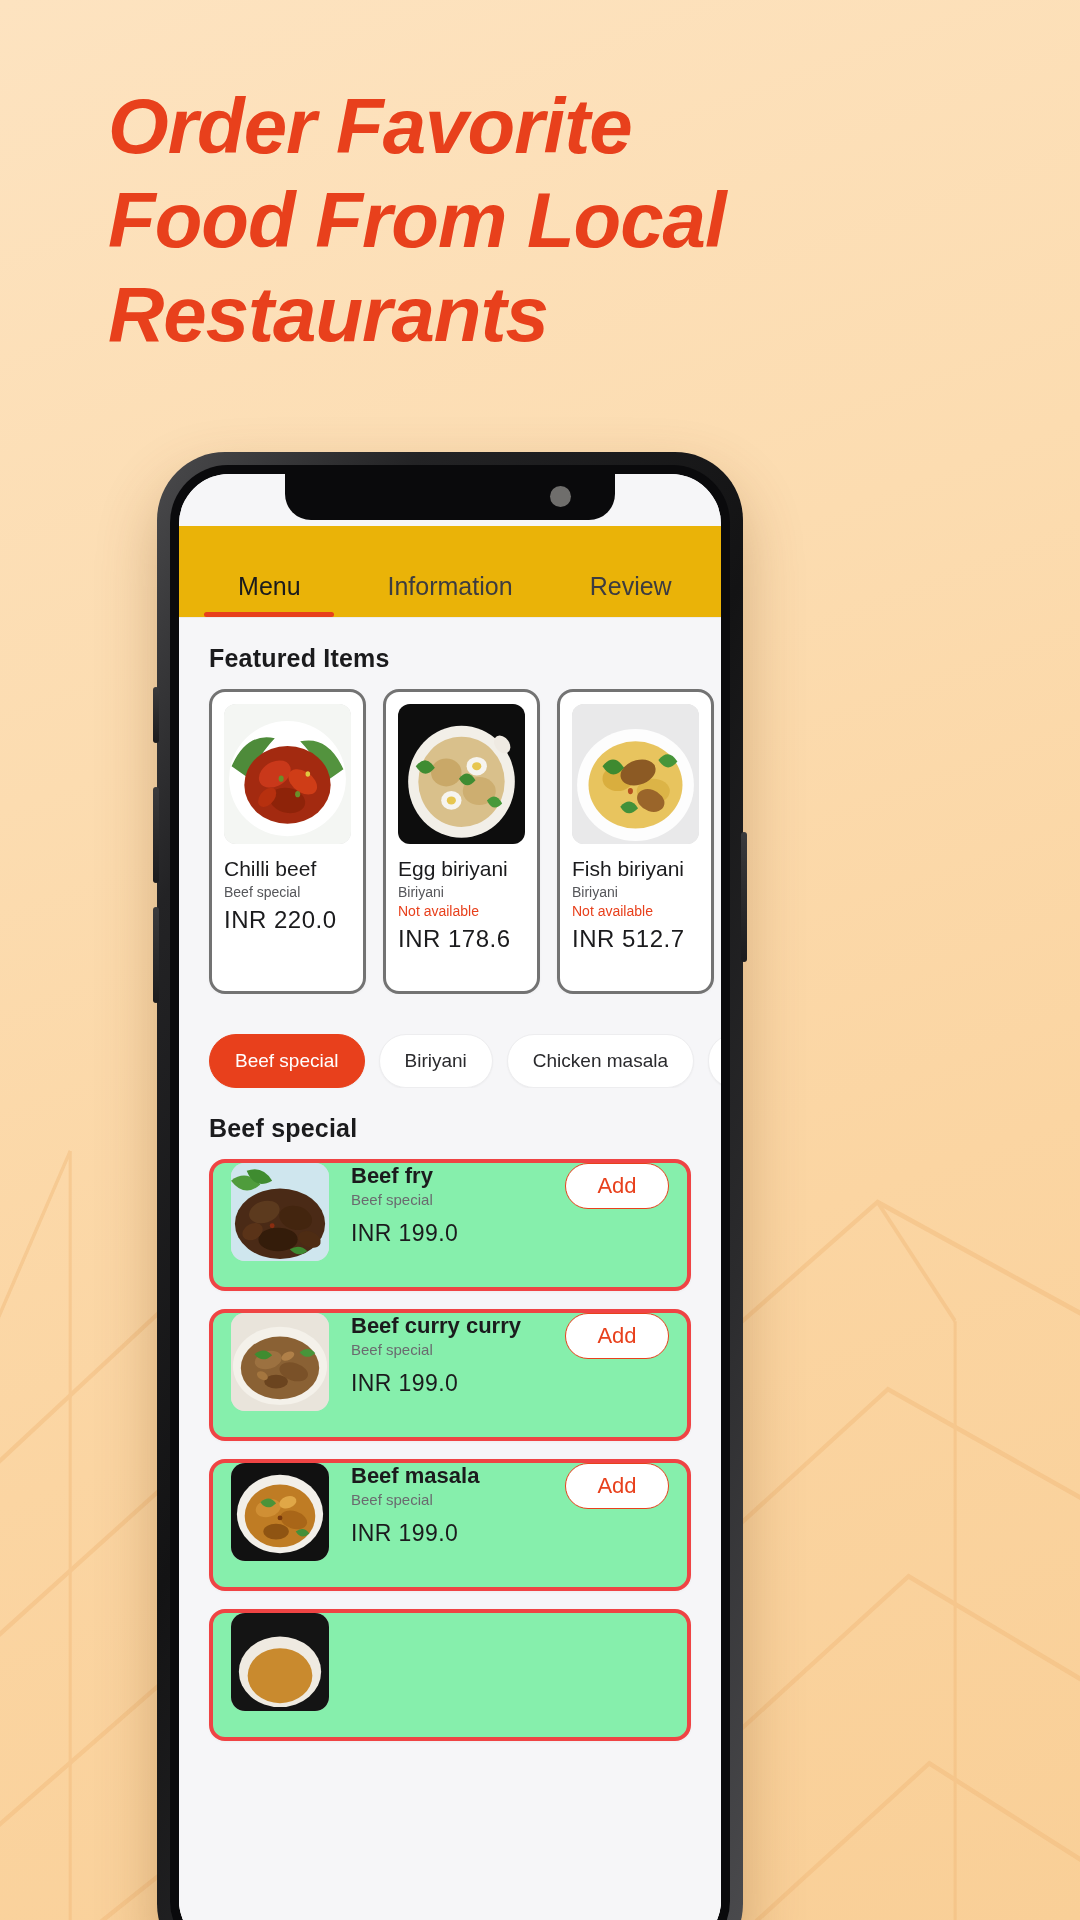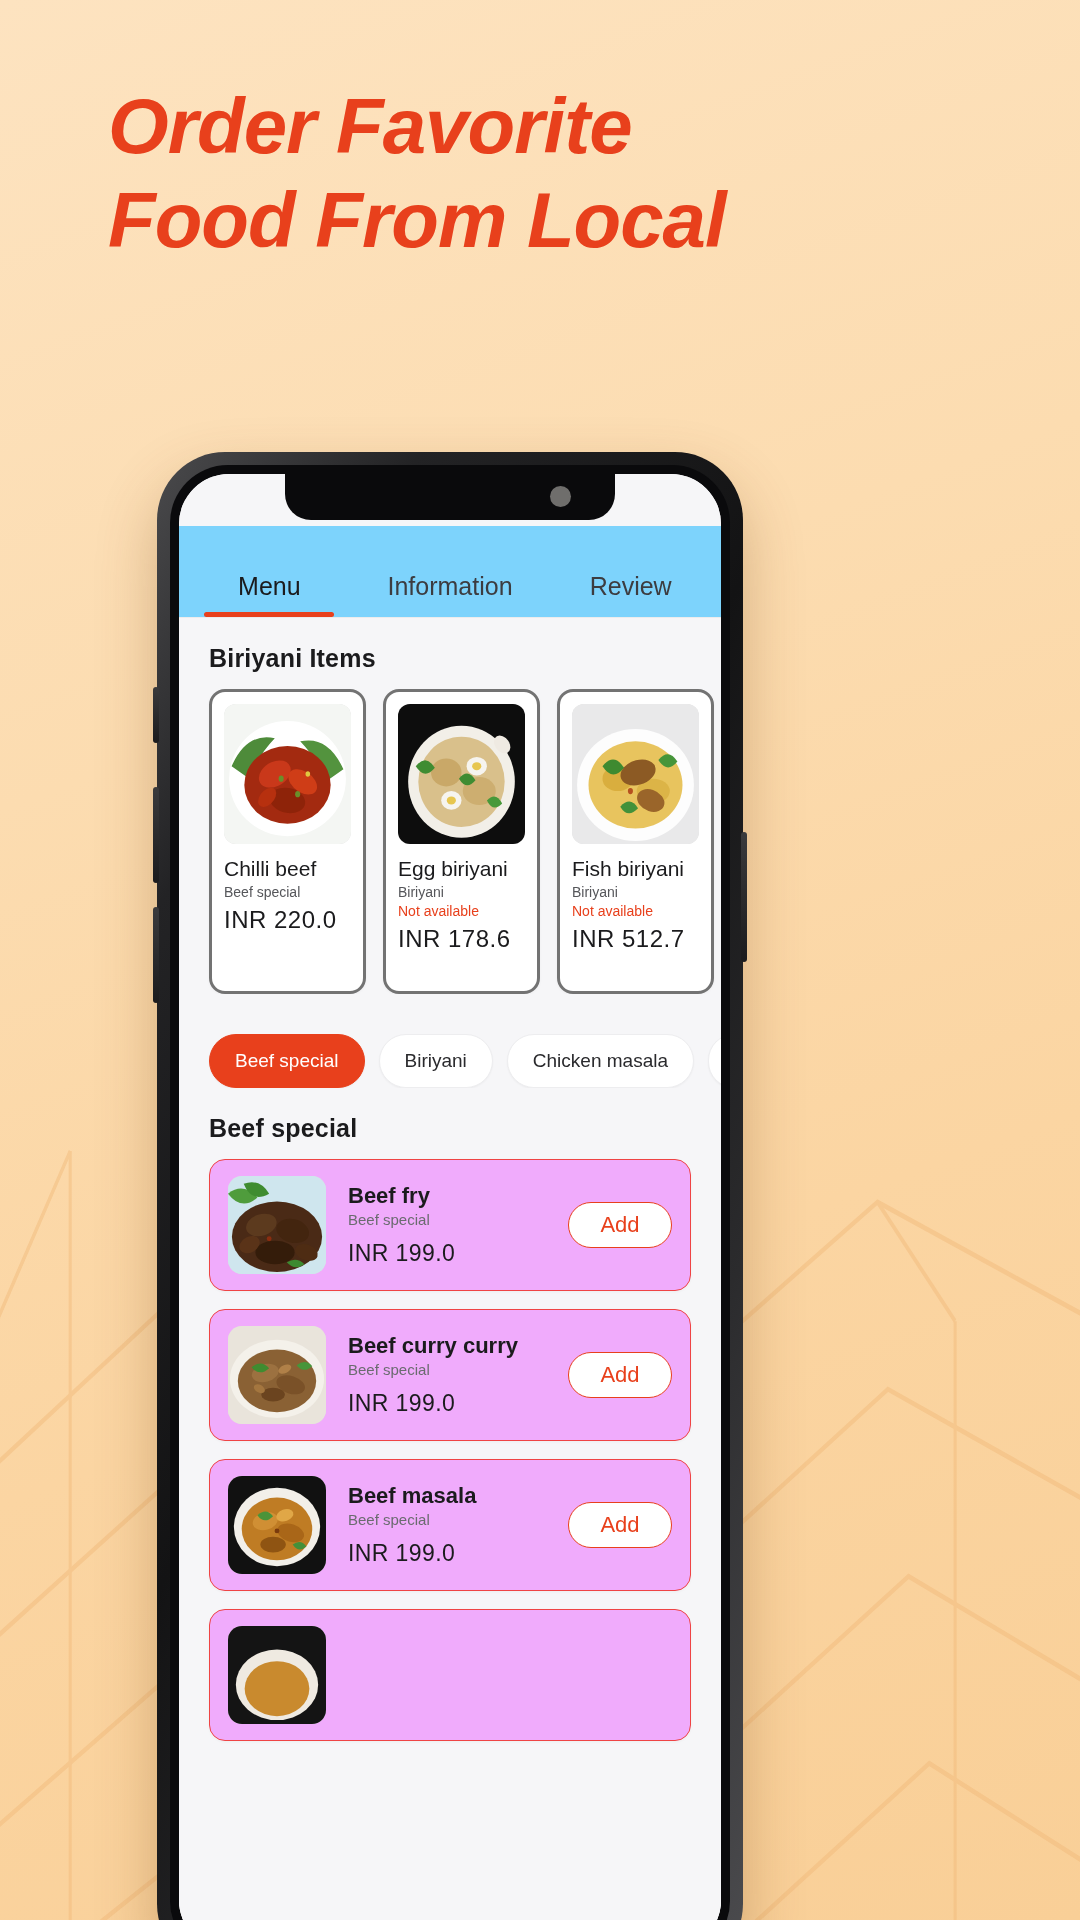--- a/index.html
+++ b/index.html
@@ -108,21 +108,21 @@
   
   #app {
     position: absolute;
     inset: 0;
     padding-top: 52px;
     background: #f6f6f8;
     display: flex;
     flex-direction: column;
   }
   #tabbar {
-    background: #7dd3fc;
+    background: #eab308;
     display: flex;
     height: 92px;
     align-items: flex-end;
     border-bottom: 1px solid #ececed;
     flex: 0 0 auto;
   }
   .tab {
     flex: 1;
     text-align: center;
     padding-bottom: 16px;
@@ -234,26 +234,26 @@
   }
 
   
   #menu-list {
     padding: 0 30px;
     display: flex;
     flex-direction: column;
     gap: 18px;
   }
   .menu-row {
-    background: #f0abfc;
-    border: 1px solid #ef4444;
+    background: #86efac;
+    border: 4px solid #ef4444;
     border-radius: 16px;
     height: 132px;
     display: flex;
-    align-items: center;
+    align-items: flex-start;
     padding: 0 18px;
     box-shadow: 0 1px 3px rgba(0,0,0,.035);
   }
   .row-img {
     width: 98px;
     height: 98px;
     border-radius: 14px;
     overflow: hidden;
     flex: 0 0 auto;
     background: #ddd;
@@ -314,20 +314,21 @@
       <path d="M250 250 L330 230"></path>
       <path d="M620 360 L760 250"></path>
       <path d="M900 210 L975 280"></path>
     </g>
   </svg>
 </div>
 
 <div id="headline">
   <span class="hl-line">Order Favorite</span>
   <span class="hl-line">Food From Local</span>
+  <span class="hl-line">Restaurants</span>
 </div>
 
 <div id="phone">
 
   <div class="side-btn side-left" style="top: 235px; height: 56px;"></div>
   <div class="side-btn side-left" style="top: 335px; height: 96px;"></div>
   <div class="side-btn side-left" style="top: 455px; height: 96px;"></div>
   <div class="side-btn side-right" style="top: 380px; height: 130px;"></div>
 
   <div id="phone-inner-bezel">
@@ -340,21 +341,21 @@
       <div id="app">
 
         <div id="tabbar">
           <div class="tab active"><span>Menu</span></div>
           <div class="tab"><span>Information</span></div>
           <div class="tab"><span>Review</span></div>
         </div>
 
         <div id="scroll-area">
 
-          <div class="section-title">Biriyani Items</div>
+          <div class="section-title">Featured Items</div>
 
           <div id="featured-row">
 
             <div class="feat-card">
               <div class="feat-img">
                 <svg viewBox="0 0 100 90" preserveAspectRatio="none">
                   <rect width="100" height="90" fill="#f4f6f3"></rect>
                   <ellipse cx="50" cy="48" rx="46" ry="37" fill="#ffffff"></ellipse>
                   <path d="M6 40 Q18 18 40 22 Q26 34 20 48Z" fill="#4e8b3a"></path>
                   <path d="M94 42 Q82 20 60 24 Q74 36 80 50Z" fill="#53933e"></path>

